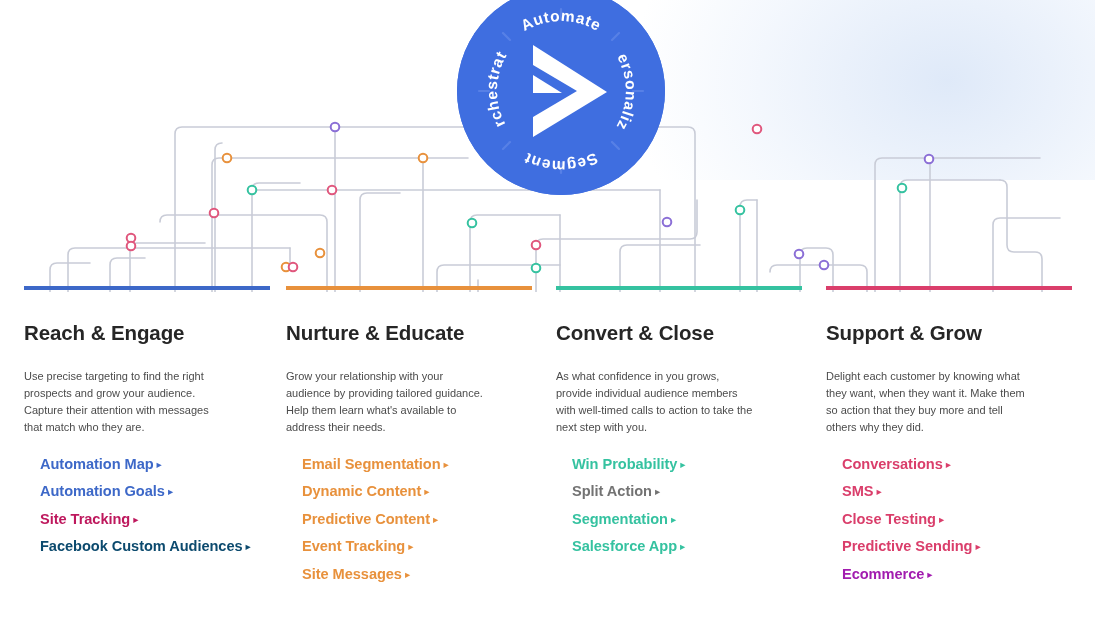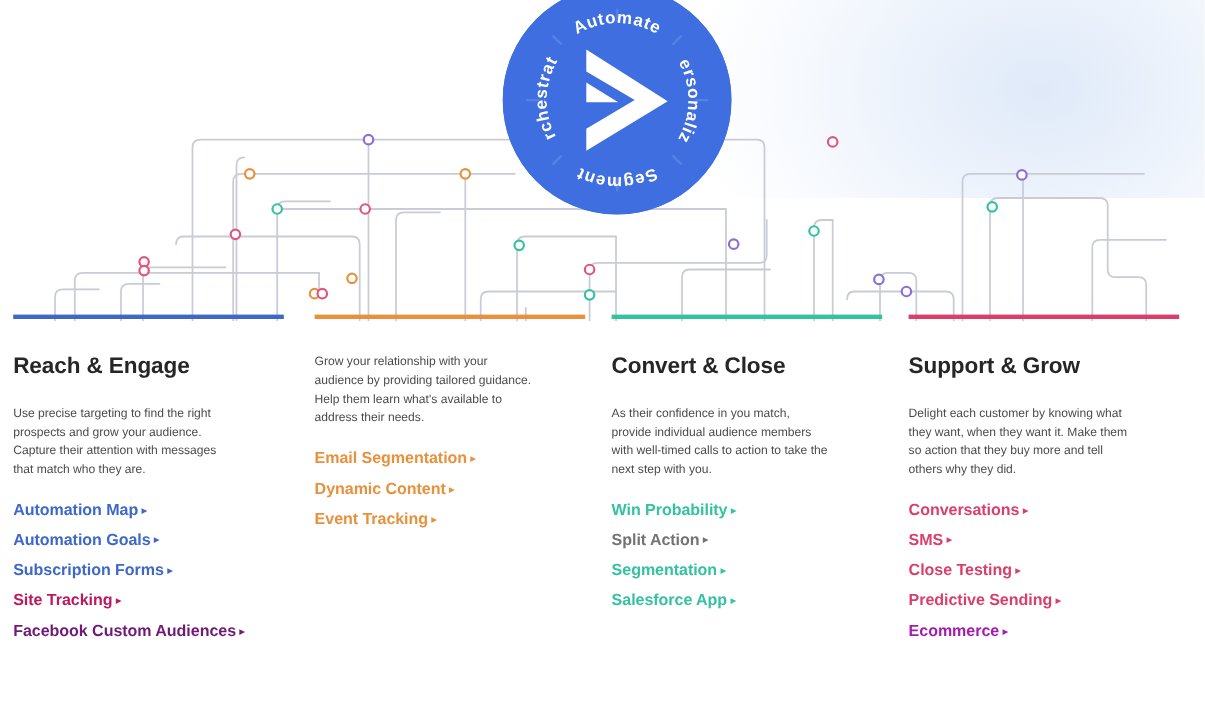--- a/index.html
+++ b/index.html
@@ -57,21 +57,21 @@
     left: 0; top: 286px;
     width: 1095px;
     display: flex;
     gap: 0;
   }
   .col {
     width: 270px;
     padding-right: 54px;
     padding-left: 16px;
   }
-  .col:first-child { padding-left: 12px; }
+  .col:first-child { padding-left: 24px; }
   .rule {
     height: 4px;
     width: 246px;
     border-radius: 0;
     margin-bottom: 31px;
   }
   .col-title {
     font-size: 20.5px;
     font-weight: 600;
     color: #262626;
@@ -80,21 +80,21 @@
     line-height: 1.2;
     white-space: nowrap;
   }
   .col-desc {
     font-size: 11px;
     line-height: 17px;
     color: #4b4b4b;
     margin: 0 0 19px 0;
     max-width: 244px;
   }
-  .links { list-style: none; margin: 0; padding: 0; }
+  .links { list-style: none; margin: 16px; padding: 0; }
   .links li { margin: 0 0 9.5px 0; }
   .link {
     font-size: 14.6px;
     font-weight: 600;
     text-decoration: none;
     letter-spacing: -0.05px;
     white-space: nowrap;
     display: inline-block;
     cursor: pointer;
   }
@@ -231,40 +231,42 @@
 
 <div id="columns">
 
   <div class="col">
     <div class="rule" style="background:#3d68c8"></div>
     <h2 class="col-title">Reach &amp; Engage</h2>
     <p class="col-desc">Use precise targeting to find the right prospects and grow your audience. Capture their attention with messages that match who they are.</p>
     <ul class="links">
       <li><a class="link" style="color:#3d68c8"><span>Automation Map</span><span class="caret">▸</span></a></li>
       <li><a class="link" style="color:#3d68c8"><span>Automation Goals</span><span class="caret">▸</span></a></li>
-      <li><a class="link" style="color:#3d68c8"><span>Subscription Forms</span><span class="caret">▸</span></a></li>
       <li><a class="link" style="color:#be185d"><span>Site Tracking</span><span class="caret">▸</span></a></li>
-      <li><a class="link" style="color:#701a75"><span>Facebook Custom Audiences</span><span class="caret">▸</span></a></li>
+      <li><a class="link" style="color:#0c4a6e"><span>Facebook Custom Audiences</span><span class="caret">▸</span></a></li>
     </ul>
   </div>
 
   <div class="col">
     <div class="rule" style="background:#e8913c"></div>
+    <h2 class="col-title">Nurture &amp; Educate</h2>
     <p class="col-desc">Grow your relationship with your audience by providing tailored guidance. Help them learn what's available to address their needs.</p>
     <ul class="links">
       <li><a class="link" style="color:#e8913c"><span>Email Segmentation</span><span class="caret">▸</span></a></li>
       <li><a class="link" style="color:#e8913c"><span>Dynamic Content</span><span class="caret">▸</span></a></li>
+      <li><a class="link" style="color:#e8913c"><span>Predictive Content</span><span class="caret">▸</span></a></li>
       <li><a class="link" style="color:#e8913c"><span>Event Tracking</span><span class="caret">▸</span></a></li>
+      <li><a class="link" style="color:#e8913c"><span>Site Messages</span><span class="caret">▸</span></a></li>
     </ul>
   </div>
 
   <div class="col">
     <div class="rule" style="background:#35c2a0"></div>
     <h2 class="col-title">Convert &amp; Close</h2>
-    <p class="col-desc">As their confidence in you match, provide individual audience members with well-timed calls to action to take the next step with you.</p>
+    <p class="col-desc">As what confidence in you grows, provide individual audience members with well-timed calls to action to take the next step with you.</p>
     <ul class="links">
       <li><a class="link" style="color:#35c2a0"><span>Win Probability</span><span class="caret">▸</span></a></li>
       <li><a class="link" style="color:#737373"><span>Split Action</span><span class="caret">▸</span></a></li>
       <li><a class="link" style="color:#35c2a0"><span>Segmentation</span><span class="caret">▸</span></a></li>
       <li><a class="link" style="color:#35c2a0"><span>Salesforce App</span><span class="caret">▸</span></a></li>
     </ul>
   </div>
 
   <div class="col">
     <div class="rule" style="background:#da3e6b"></div>

